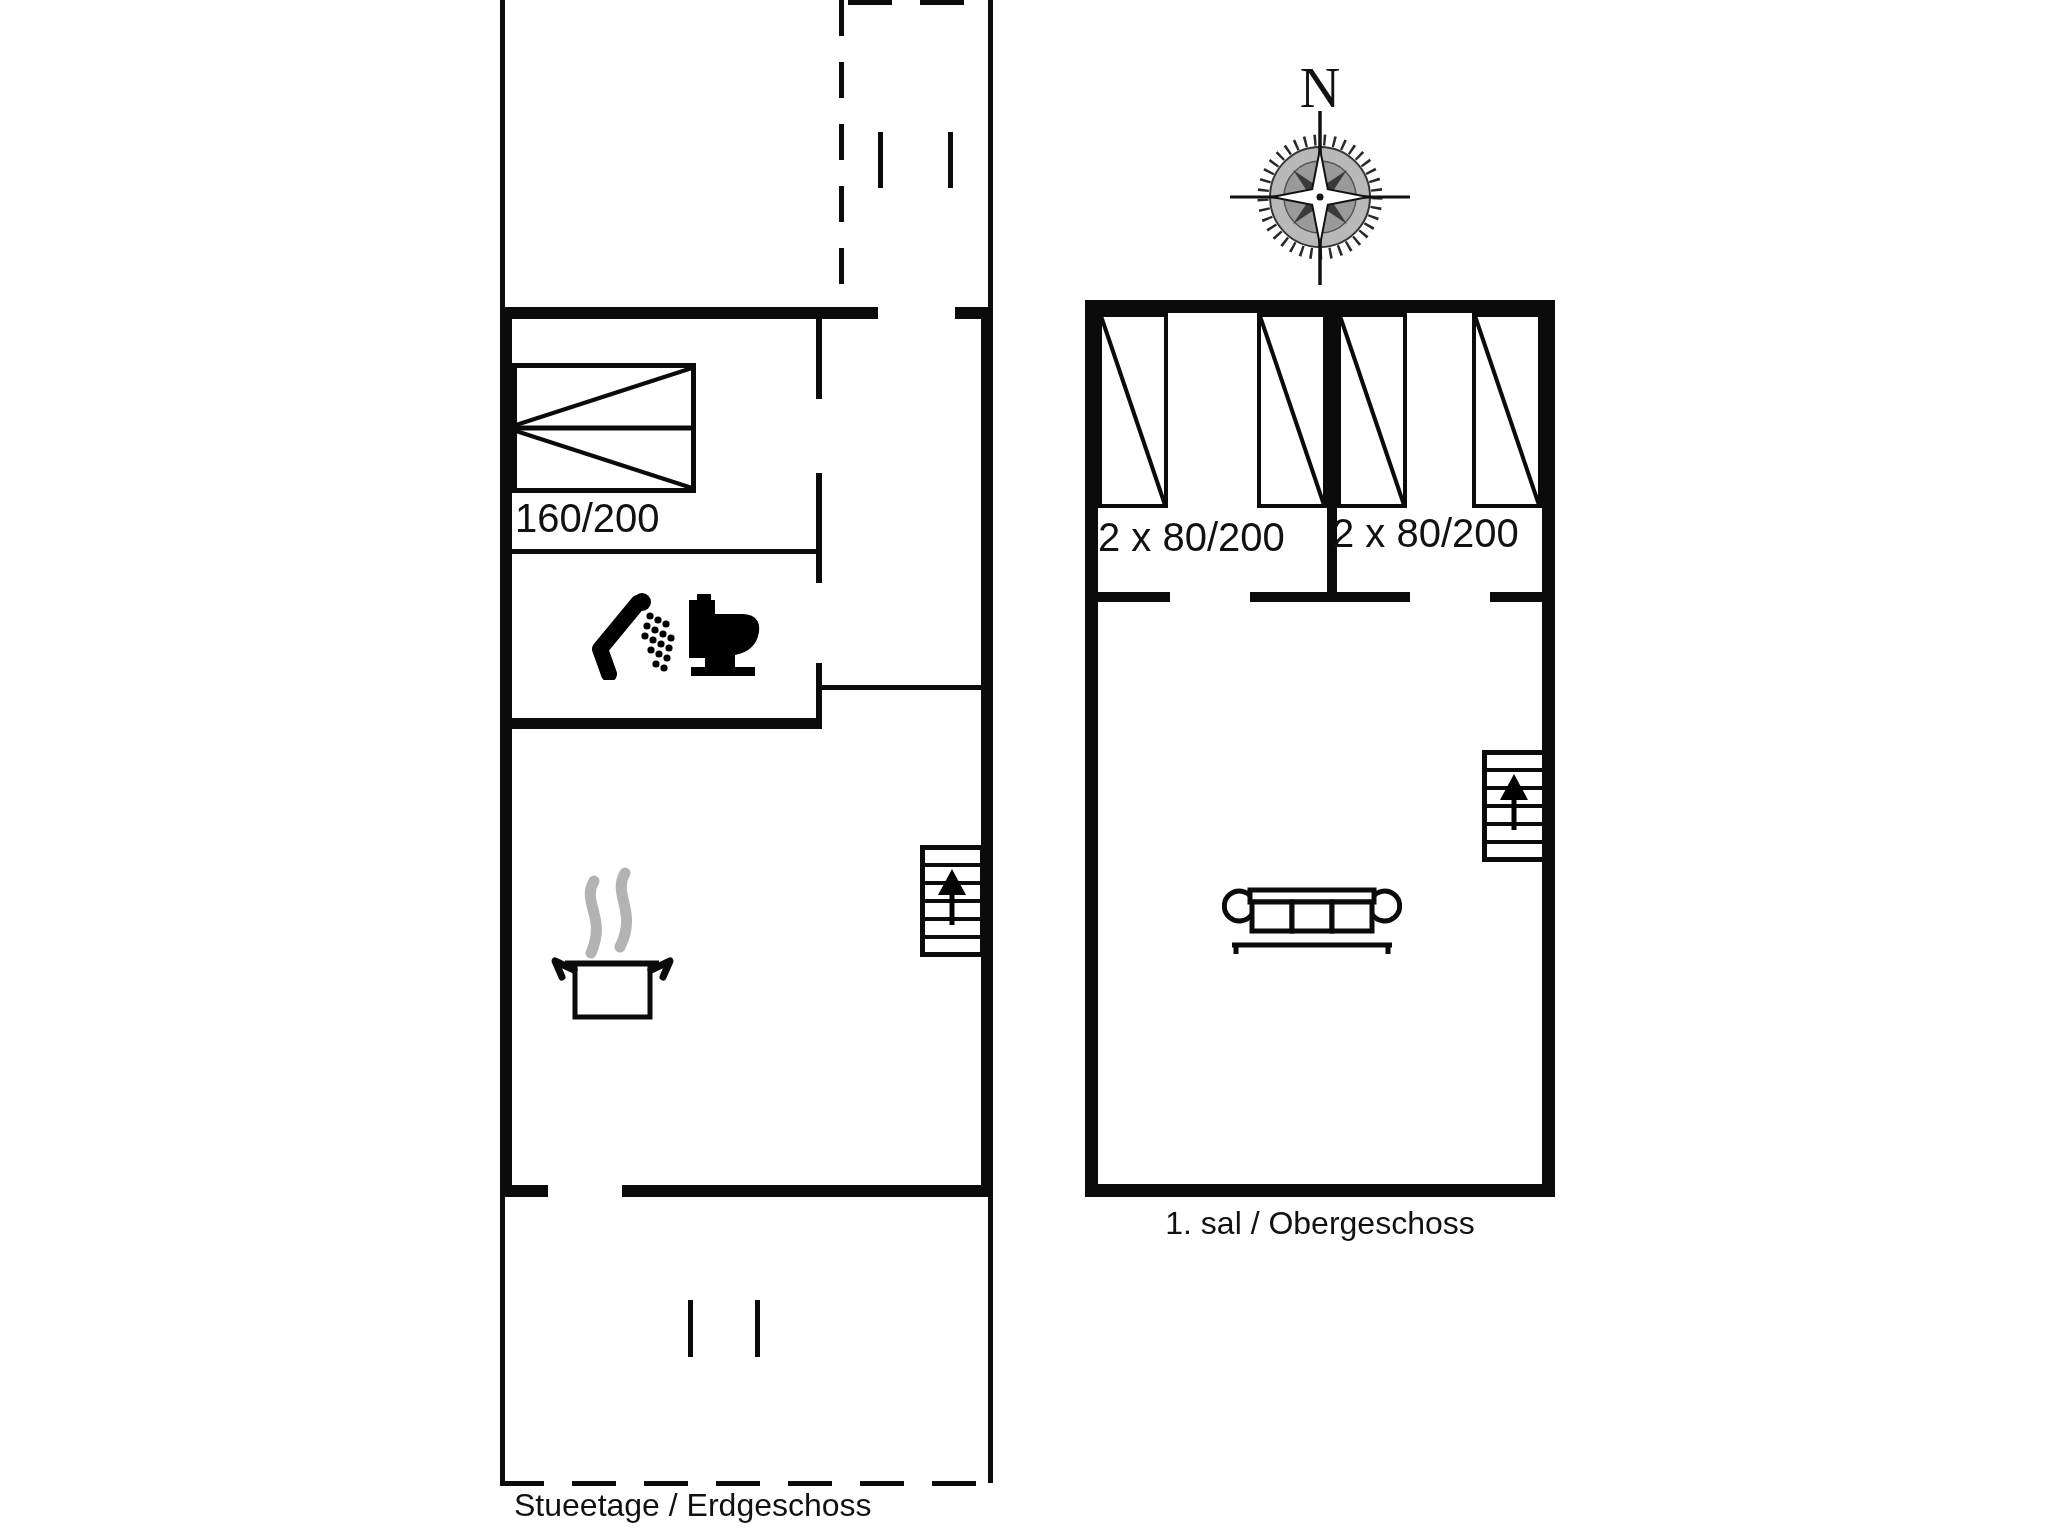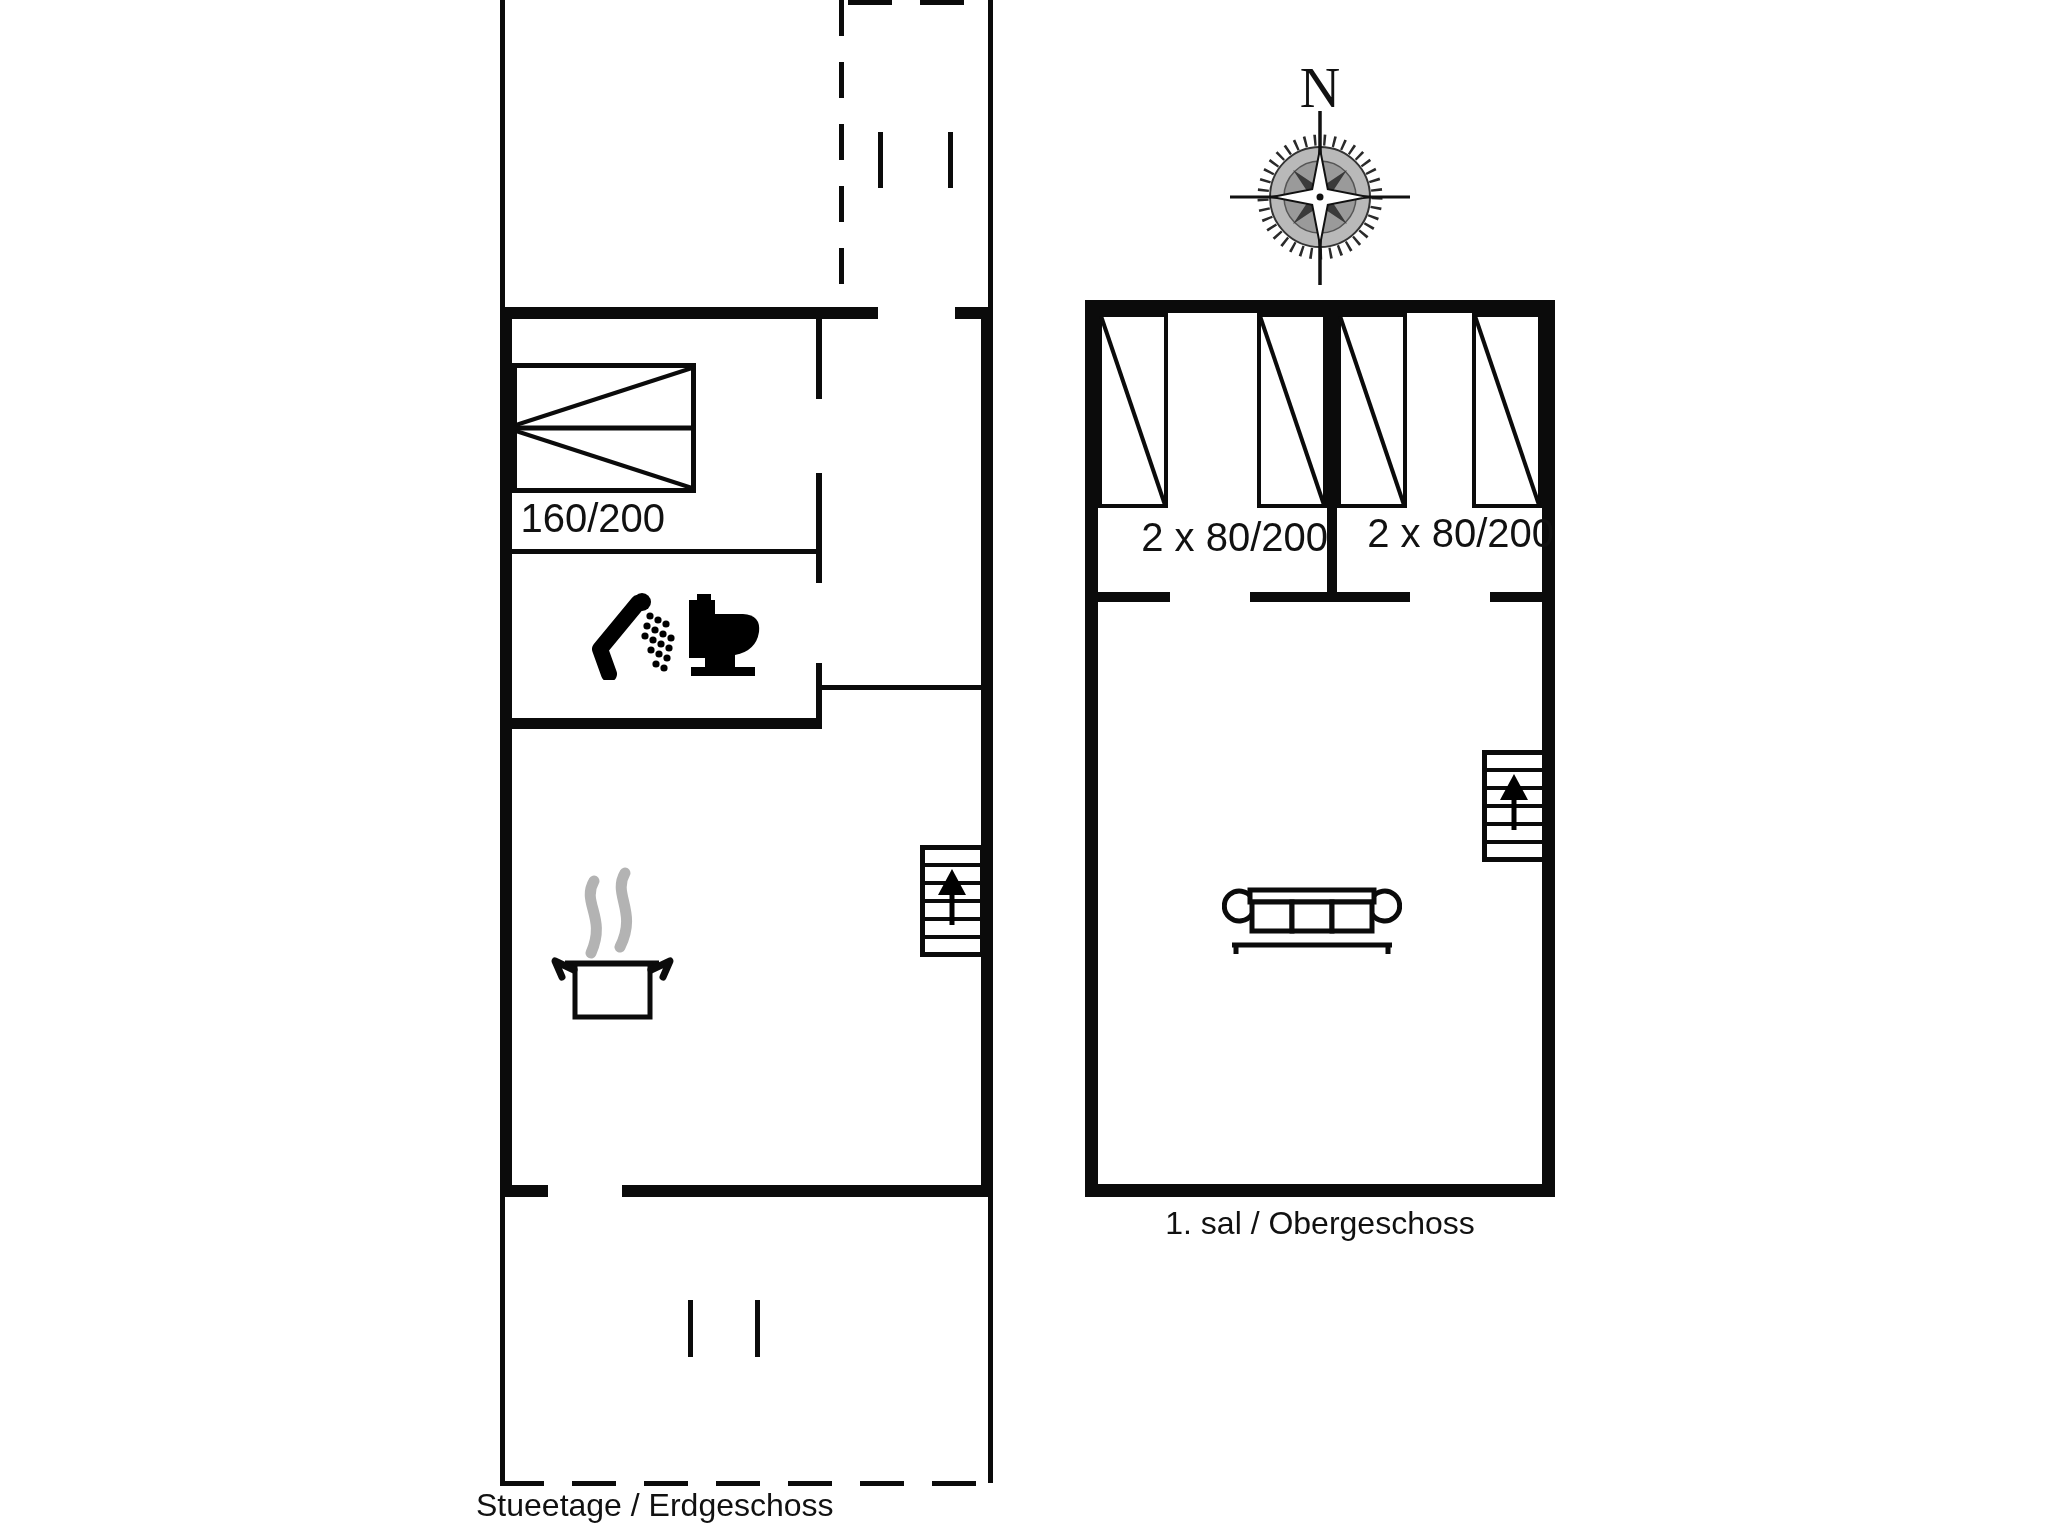--- a/index.html
+++ b/index.html
@@ -5,21 +5,21 @@
   html,body{margin:0;padding:0;background:#ffffff;}
   #canvas{position:relative;width:2048px;height:1536px;background:#ffffff;overflow:hidden;
           font-family:"Liberation Sans",sans-serif;}
   .wall{position:absolute;background:#0b0b0b;}
   .thinline{position:absolute;background:#0b0b0b;}
   .dash-v{position:absolute;width:5px;
     background:repeating-linear-gradient(180deg,#0b0b0b 0 36px,rgba(0,0,0,0) 36px 62px);}
   .dash-h{position:absolute;height:5px;
     background:repeating-linear-gradient(90deg,#0b0b0b 0 44px,rgba(0,0,0,0) 44px 72px);}
   .caption{position:absolute;font-size:32px;color:#111;white-space:nowrap;}
-  .size-label{position:absolute;font-size:40px;color:#111;white-space:nowrap;text-align:right;}
+  .size-label{position:absolute;font-size:40px;color:#111;white-space:nowrap;text-align:left;}
   svg{position:absolute;display:block;}
 </style>
 </head>
 <body>
 
 <div id="canvas">
 
   <div>
 
     <div class="thinline" style="left:500px;top:0;width:5px;height:310px;"></div>
@@ -107,21 +107,21 @@
         <line x1="2" y1="20" x2="63" y2="20"></line>
           <line x1="2" y1="38" x2="63" y2="38"></line>
         <line x1="2" y1="56" x2="63" y2="56"></line>
           <line x1="2" y1="74" x2="63" y2="74"></line>
         <line x1="2" y1="92" x2="63" y2="92"></line>
       </g>
       <line x1="32" y1="48" x2="32" y2="80" stroke="#000" stroke-width="5"></line>
       <polygon points="32,24 18,50 46,50" fill="#000"></polygon>
     </svg>
 
-    <div class="caption" style="left:476px;top:1487px;">Stueetage / Erdgeschoss</div>
+    <div class="caption" style="left:514px;top:1487px;">Stueetage / Erdgeschoss</div>
   </div>
 
   <svg style="left:1228px;top:55px;" width="190" height="250" viewBox="0 0 190 250">
     <text x="92" y="52" text-anchor="middle" font-family="Liberation Serif, serif" font-size="56" fill="#111">N</text>
     <circle cx="92" cy="142" r="57" fill="none" stroke="#2a2a2a" stroke-width="11" stroke-dasharray="2.5 7.2"></circle>
     <circle cx="92" cy="142" r="50" fill="#b9b9b9" stroke="#333" stroke-width="2"></circle>
     <circle cx="92" cy="142" r="36" fill="#9a9a9a" stroke="#555" stroke-width="1.5"></circle>
     <line x1="2" y1="142" x2="182" y2="142" stroke="#111" stroke-width="3"></line>
     <line x1="92" y1="56" x2="92" y2="230" stroke="#111" stroke-width="3.5"></line>
     <polygon points="118.9,115.1 92,133 65.1,115.1 83,142 65.1,168.9 92,151 118.9,168.9 101,142" fill="#3a3a3a"></polygon>

